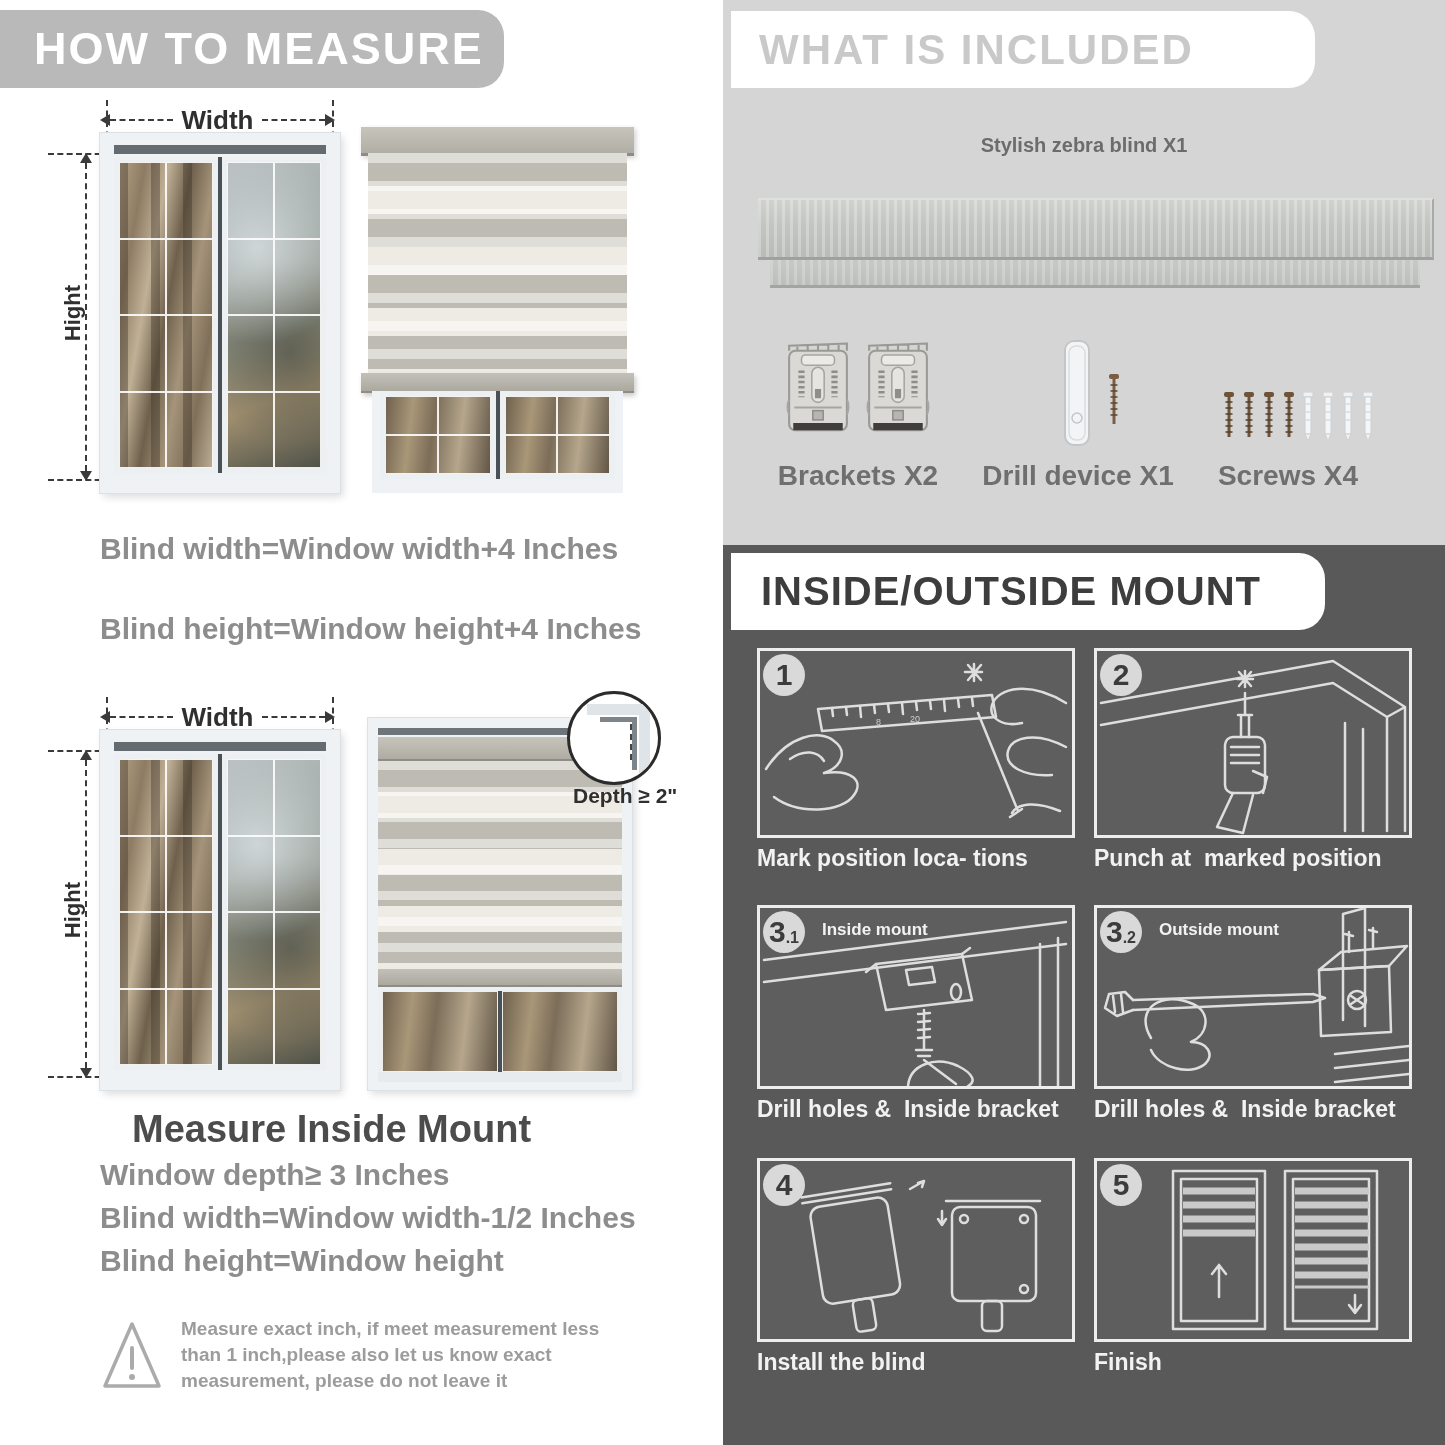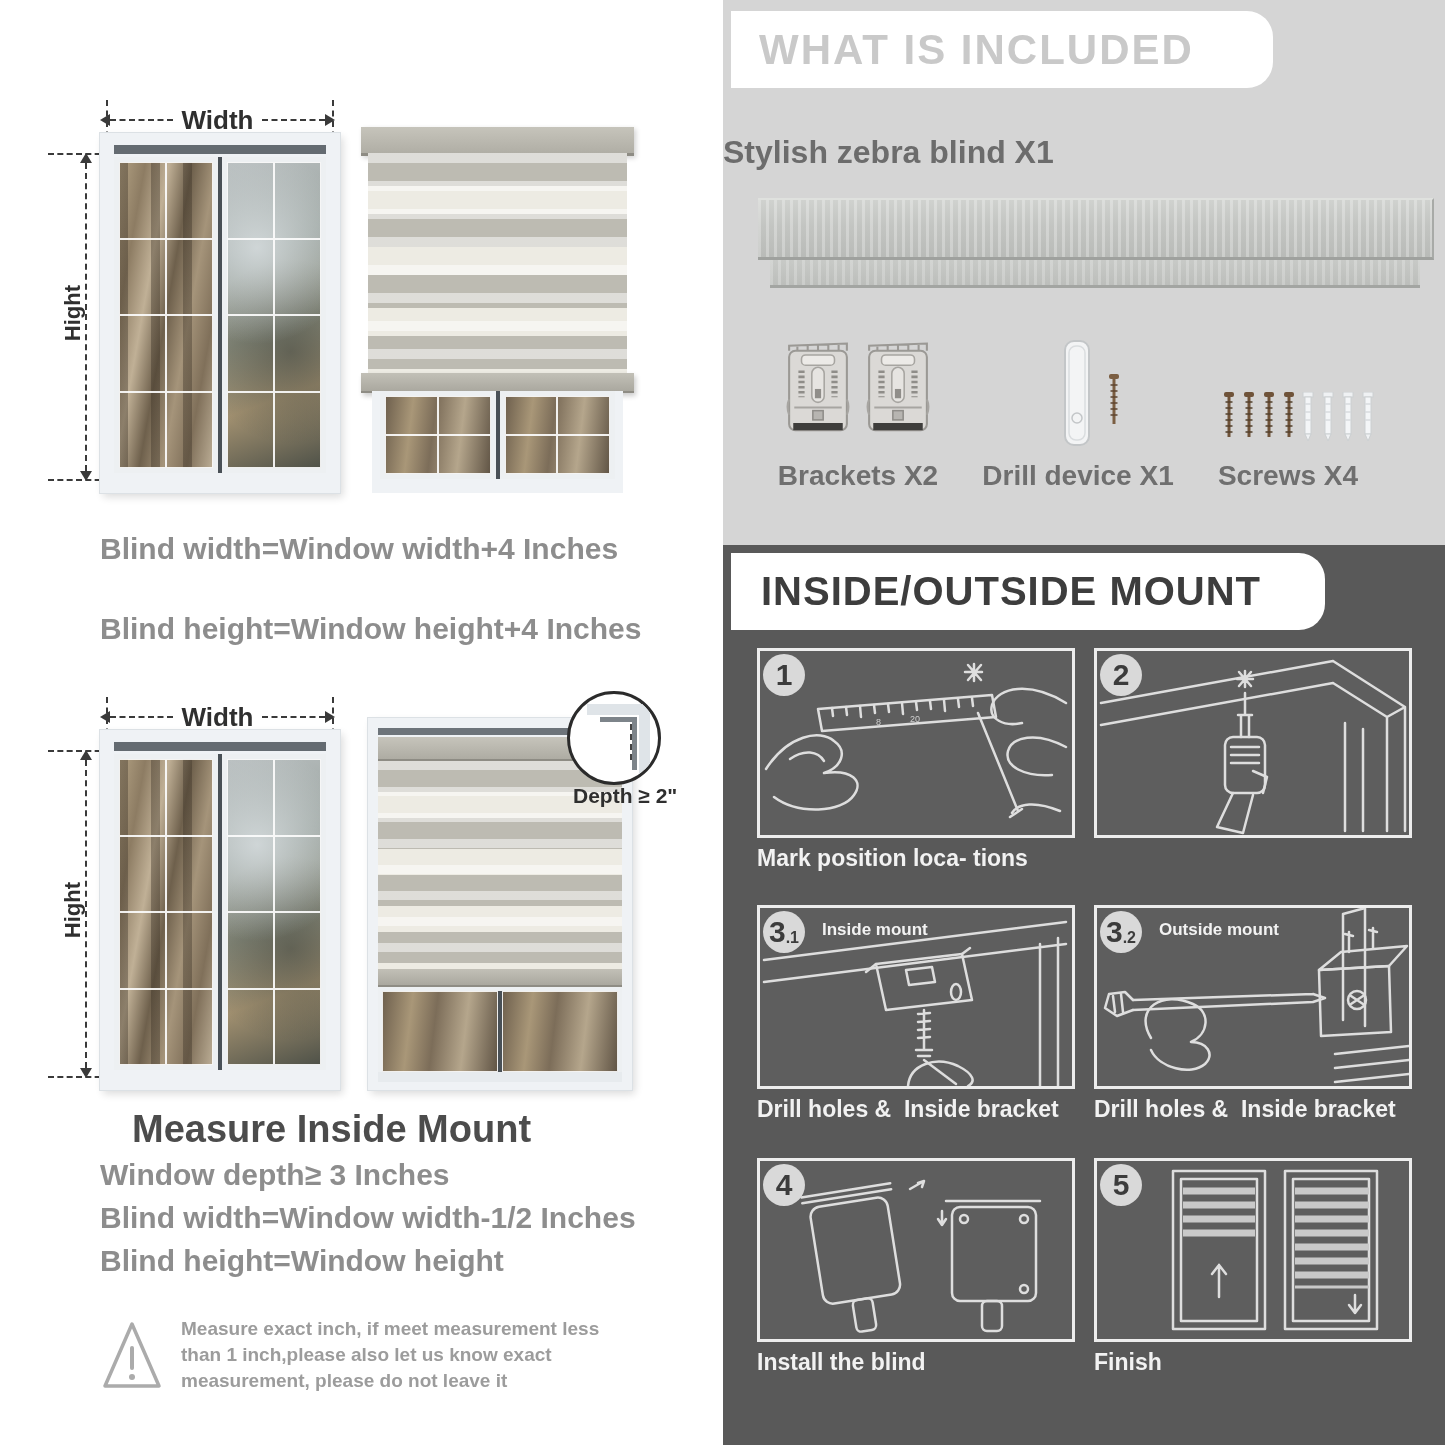--- a/index.html
+++ b/index.html
@@ -79,25 +79,25 @@
   .cd-inner{position:absolute;right:21px;top:23px;width:32px;height:48px;
             border-top:5px solid #7d848a;border-right:5px solid #7d848a;}
   .cd-dash{position:absolute;right:26px;top:30px;height:36px;border-left:2px dashed #444444;}
   .depth-label{position:absolute;left:573px;top:784px;font-size:21px;font-weight:bold;color:#2f2f2f;}
 
   .warn-text{position:absolute;left:181px;top:1316px;width:470px;color:#9c9c9c;
              font-weight:bold;font-size:19px;line-height:26px;}
 
   
   .included-panel{position:absolute;left:723px;top:0;width:722px;height:545px;background:#d5d5d5;}
-  .inc-header{position:absolute;left:8px;top:11px;width:542px;height:77px;background:#ffffff;
+  .inc-header{position:absolute;left:8px;top:11px;width:584px;height:77px;background:#ffffff;
               border-radius:0 26px 26px 0;color:#c9c9c9;font-weight:bold;font-size:42px;
               letter-spacing:2px;line-height:77px;padding-left:28px;box-sizing:border-box;}
-  .inc-product{position:absolute;left:0;top:134px;width:100%;text-align:left;
-               color:#6c6c6c;font-weight:bold;font-size:32px;}
+  .inc-product{position:absolute;left:0;top:134px;width:100%;text-align:center;
+               color:#6c6c6c;font-weight:bold;font-size:20px;}
   .rail-main{position:absolute;left:35px;top:198px;width:676px;height:62px;
      background:repeating-linear-gradient(90deg,rgba(255,255,255,.28) 0 3px,transparent 3px 8px),
                 linear-gradient(180deg,#d0d2cf 0%,#c3c5c2 45%,#b9bbb8 100%);
      border-top:2px solid #dfe1de;border-bottom:3px solid #9fa19e;border-right:2px solid #a8aaa7;box-sizing:border-box;}
   .rail-lower{position:absolute;left:47px;top:260px;width:650px;height:28px;
      background:repeating-linear-gradient(90deg,rgba(255,255,255,.22) 0 3px,transparent 3px 8px),
                 linear-gradient(180deg,#c8cac7,#bcbebb);
      border-bottom:3px solid #a3a5a2;box-sizing:border-box;}
   .comp-label{position:absolute;top:460px;text-align:center;color:#6f6f6f;font-weight:bold;font-size:28px;}
   .comp-group{position:absolute;display:flex;align-items:flex-end;}
@@ -116,20 +116,23 @@
   .caption{position:absolute;width:330px;color:#f2f2f2;font-weight:bold;font-size:23px;white-space:pre-wrap;}
 
   .lineart{stroke:#dedede;stroke-width:2.5;fill:none;stroke-linecap:round;stroke-linejoin:round;}
   .stripeart{stroke:#c9c9c9;stroke-width:7;fill:none;}
 </style>
 </head>
 <body>
 
 <div class="canvas">
 
+  <div class="htm-box">
+    <span>HOW TO MEASURE</span>
+  </div>
 
   <div class="measure-h" style="left:100px;top:112px;width:235px;">
     <span class="tri-l"></span>
     <span class="dash"></span>
     <span class="mlabel">Width</span>
     <span class="dash"></span>
     <span class="tri-r"></span>
   </div>
   <div class="vguide" style="left:106px;top:100px;height:48px;"></div>
   <div class="vguide" style="left:332px;top:100px;height:48px;"></div>
@@ -422,20 +425,21 @@
           <path d="M136 142 L120 176 L146 182 L156 144"></path>
           <path d="M156 120 L170 126 L166 142"></path>
         </g>
       </svg>
       <div class="badge">
           <span>2</span>
         </div>
     </div>
 
     <div class="caption" style="left:34px;top:300px;">Mark position loca- tions</div>
+    <div class="caption" style="left:371px;top:300px;">Punch at  marked position</div>
 
     <div class="panel" style="left:34px;top:360px;height:184px;">
       <svg class="art" viewBox="0 0 312 178" preserveAspectRatio="none">
         <g class="lineart">
           <path d="M4 52 L306 14 M4 74 L306 36 M280 36 L280 178 M298 30 L298 178"></path>
           <path d="M116 56 L202 46 L212 92 L126 102 Z"></path>
           <path d="M146 62 L172 59 L175 74 L149 77 Z"></path>
           <path d="M116 56 L106 64 M202 46 L210 40"></path>
           <ellipse cx="196" cy="84" rx="5" ry="8"></ellipse>
           <path d="M164 102 L164 142 M158 106 l12 -1 M158 114 l12 -1 M158 122 l12 -1 M158 130 l12 -1 M156 142 l16 0 M158 148 l12 0"></path>

